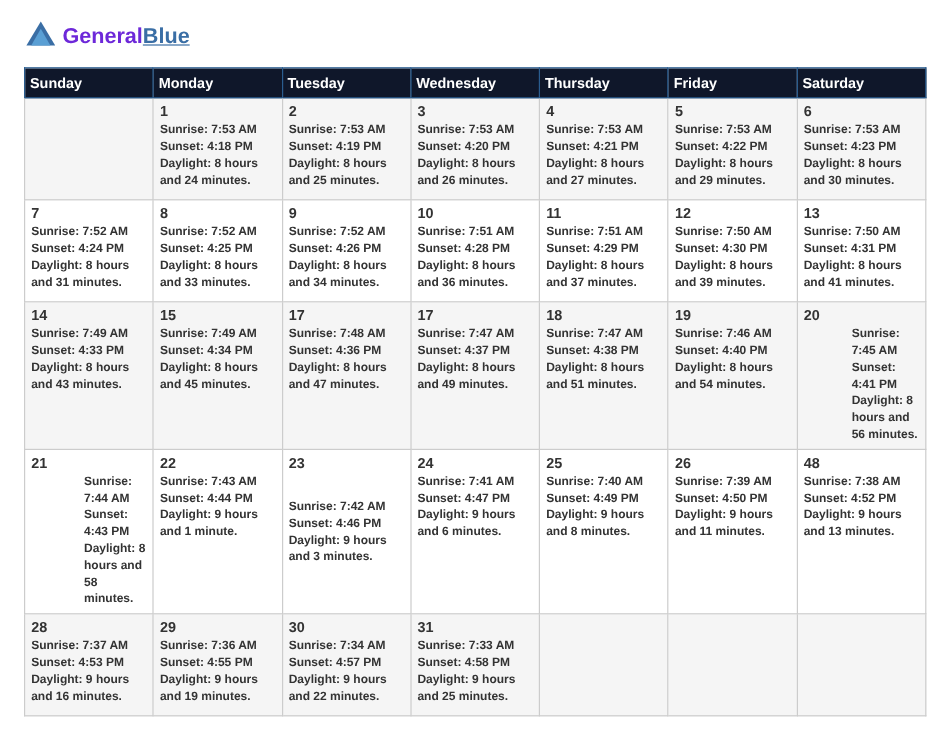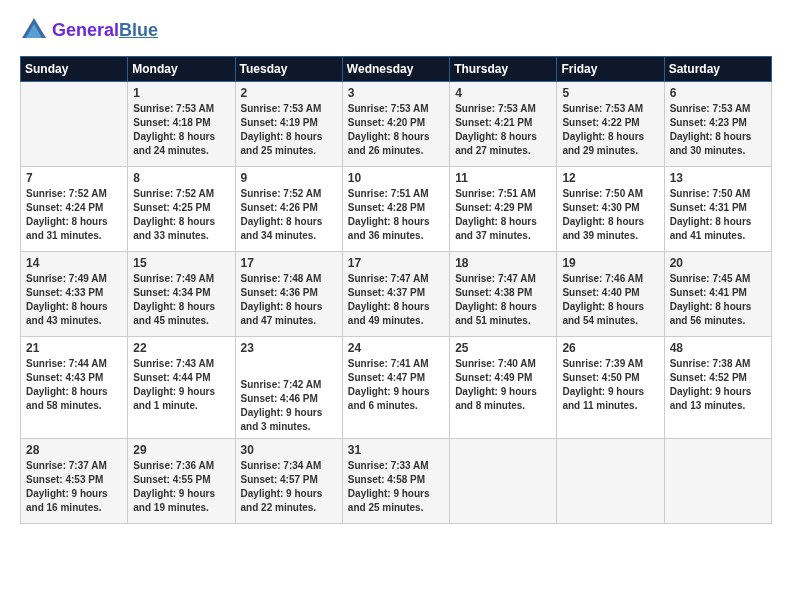--- a/index.html
+++ b/index.html
@@ -235,29 +235,29 @@
 Daylight: 8 hours and 51 minutes.</div>
         </td>
         <td>
           <span class="day-number">19</span>
           <div class="cell-text" style="white-space: pre-line;">Sunrise: 7:46 AM
 Sunset: 4:40 PM
 Daylight: 8 hours and 54 minutes.</div>
         </td>
         <td>
           <span class="day-number">20</span>
-          <div class="cell-text" style="white-space: pre-line;">Sunrise: 7:45 AM
+          <div class="cell-text" style="white-space: pre-line; margin-left: 40px;">Sunrise: 7:45 AM
 Sunset: 4:41 PM
 Daylight: 8 hours and 56 minutes.</div>
         </td>
       </tr>
       <tr>
         <td>
           <span class="day-number">21</span>
-          <div class="cell-text" style="white-space: pre-line;">Sunrise: 7:44 AM
+          <div class="cell-text" style="white-space: pre-line; margin-left: 44px;">Sunrise: 7:44 AM
 Sunset: 4:43 PM
 Daylight: 8 hours and 58 minutes.</div>
         </td>
         <td>
           <span class="day-number">22</span>
           <div class="cell-text" style="white-space: pre-line;">Sunrise: 7:43 AM
 Sunset: 4:44 PM
 Daylight: 9 hours and 1 minute.</div>
         </td>
         <td>

